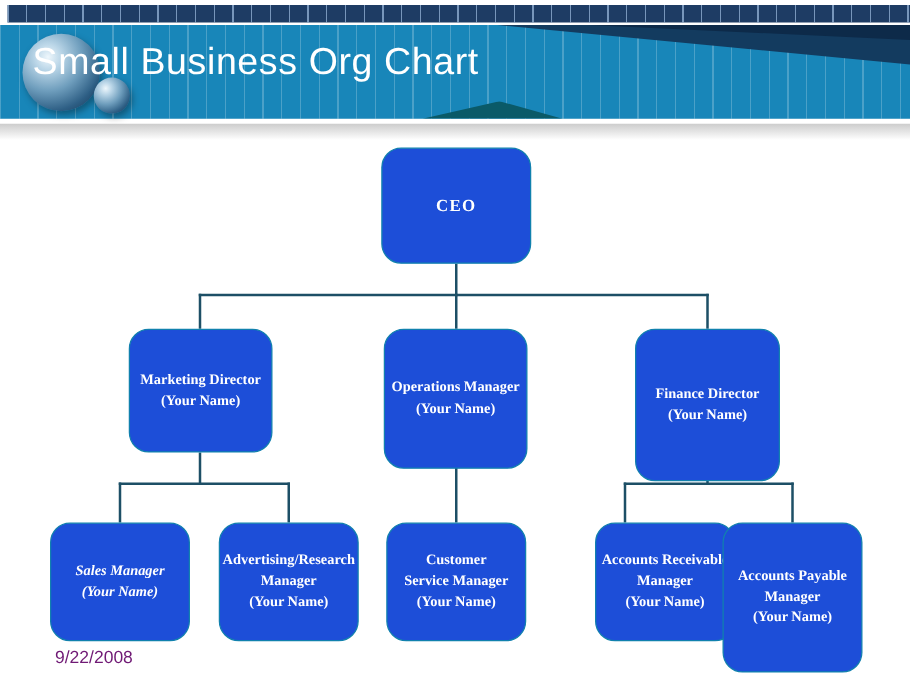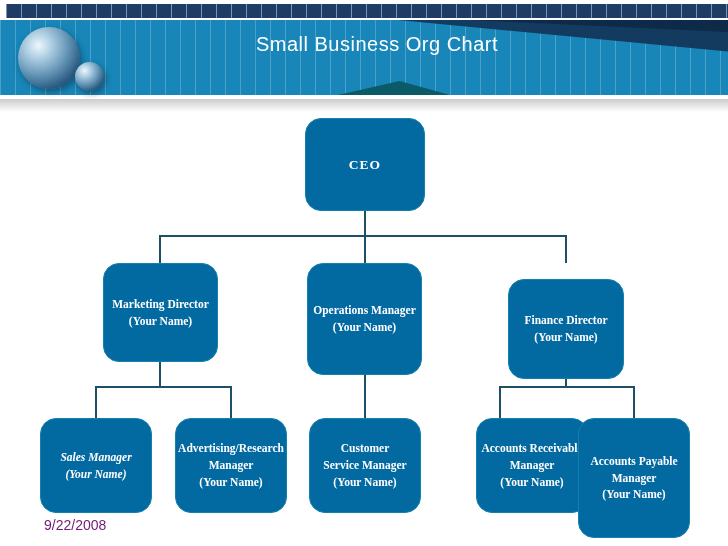--- a/index.html
+++ b/index.html
@@ -33,30 +33,30 @@
     background:#0a5a68;clip-path:polygon(0 100%,100% 100%,55% 0);
   }
   .sphere{position:absolute;border-radius:50%;
     background:radial-gradient(circle at 33% 30%,#eef7fc 0%,#b9d5e7 18%,#6f9ebd 45%,#2e5f85 72%,#112e4b 100%);
     box-shadow:2px 3px 6px rgba(0,0,0,.35);
   }
   .sphere-big{left:18px;top:27px;width:62px;height:62px;}
   .sphere-small{left:75px;top:62px;width:29px;height:29px;}
   .slide-title{
     position:absolute;left:0;top:33px;width:728px;padding-left:26px;box-sizing:border-box;
-    text-align:center;color:#ffffff;font-size:20px;font-weight:400;letter-spacing:.5px;
+    color:#ffffff;font-size:30px;font-weight:400;letter-spacing:.5px;
   }
   .hdr-shadow{
     position:absolute;left:0;top:99px;width:728px;height:13px;
     background:linear-gradient(#cccccc,rgba(255,255,255,0));
   }
 
   
   .node{
-    position:absolute;background:#0369a1;border:1px solid #1181ae;border-radius:16px;
+    position:absolute;background:#1d4ed8;border:1px solid #1181ae;border-radius:16px;
     color:#ffffff;font-family:"Liberation Serif",serif;font-weight:bold;
     display:flex;align-items:center;justify-content:center;text-align:center;
     white-space:pre-line;font-size:11.5px;line-height:1.45;padding:2px;box-sizing:border-box;
   }
   .node-ceo{font-size:13.5px;letter-spacing:1px;}
   .conn{position:absolute;background:#1d4f66;}
 
   
   .footer-date{position:absolute;left:44px;top:517px;font-size:14px;color:#701a75;}
   .footer-url{position:absolute;left:0;top:517px;width:728px;text-align:center;font-size:14px;color:#2d70ad;}
@@ -96,21 +96,21 @@
   <div class="conn" style="left:633px;top:386px;width:2px;height:32px;"></div>
 
   <div class="node node-ceo" style="left:305px;top:118px;width:120px;height:93px;">CEO</div>
 
   <div class="node" style="left:103px;top:263px;width:115px;height:99px;">Marketing Director
 (Your Name)</div>
 
   <div class="node" style="left:307px;top:263px;width:115px;height:112px;">Operations Manager
 (Your Name)</div>
 
-  <div class="node" style="left:508px;top:279px;width:116px;height:100px;">Finance Director
+  <div class="node" style="left:508px;top:263px;width:116px;height:122px;">Finance Director
 (Your Name)</div>
 
   <div class="node" style="left:40px;top:418px;width:112px;height:95px;font-style:italic;">Sales Manager
 (Your Name)</div>
 
   <div class="node" style="left:175px;top:418px;width:112px;height:95px;">Advertising/Research
 Manager
 (Your Name)</div>
 
   <div class="node" style="left:309px;top:418px;width:112px;height:95px;">Customer

